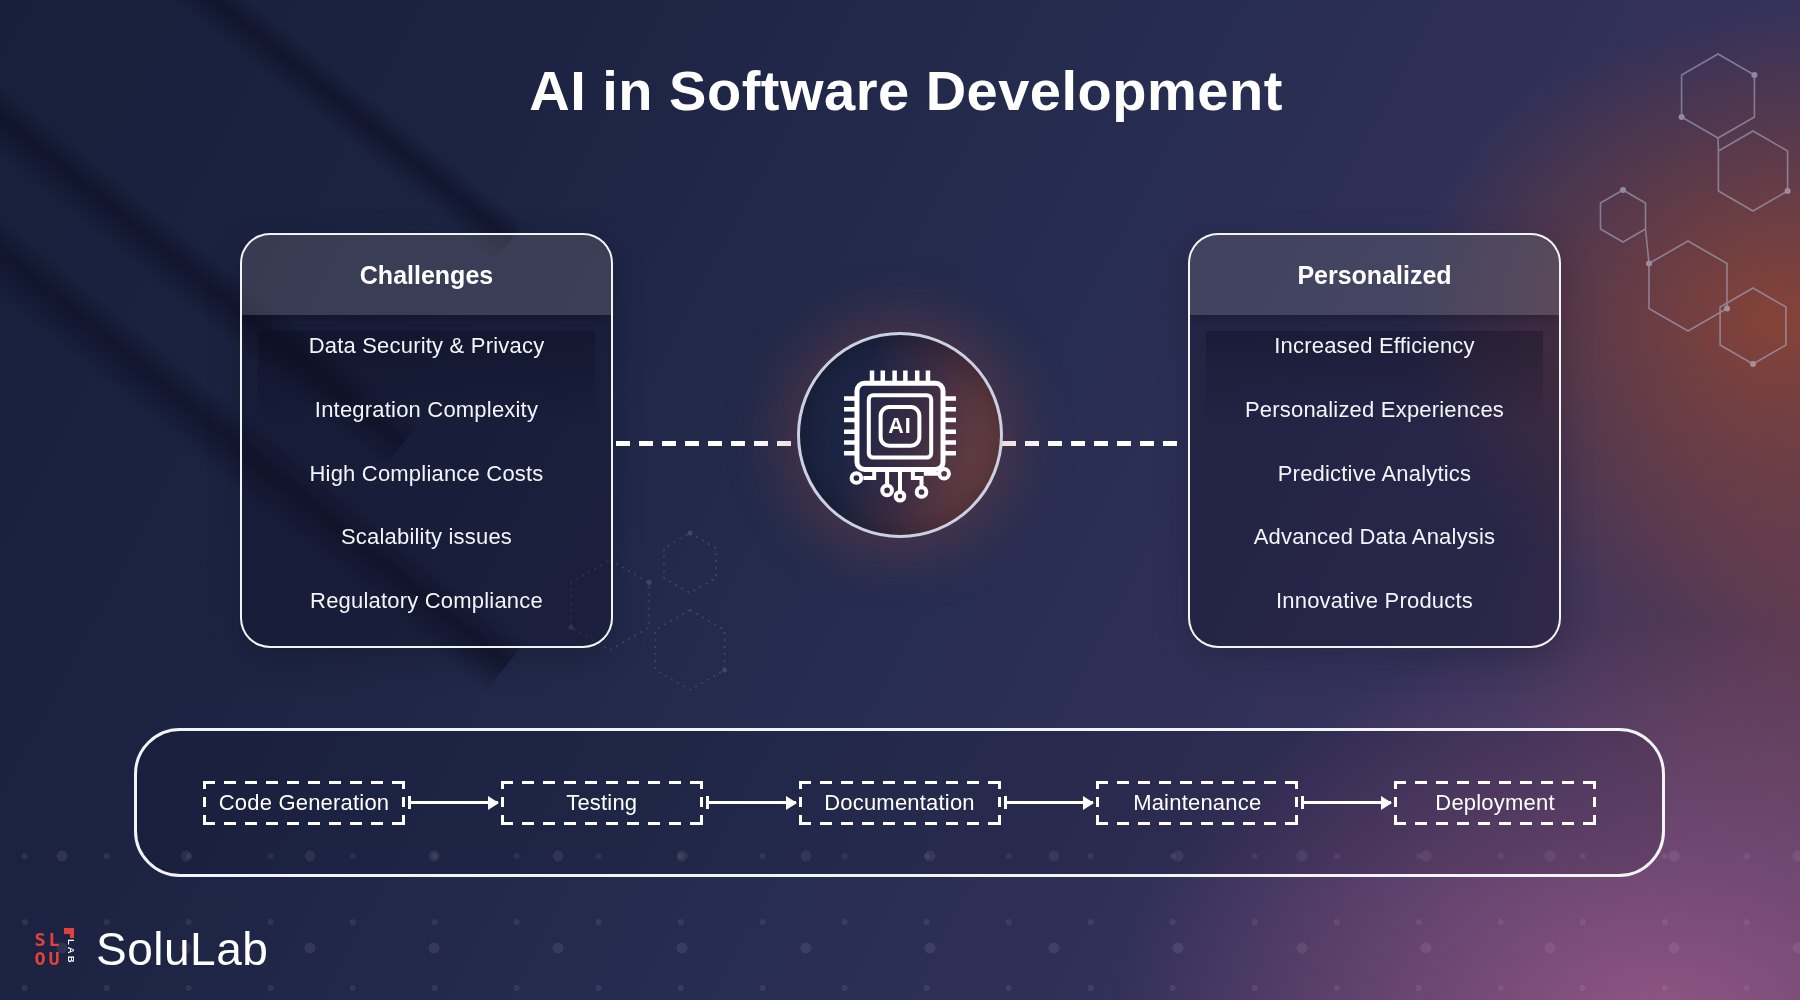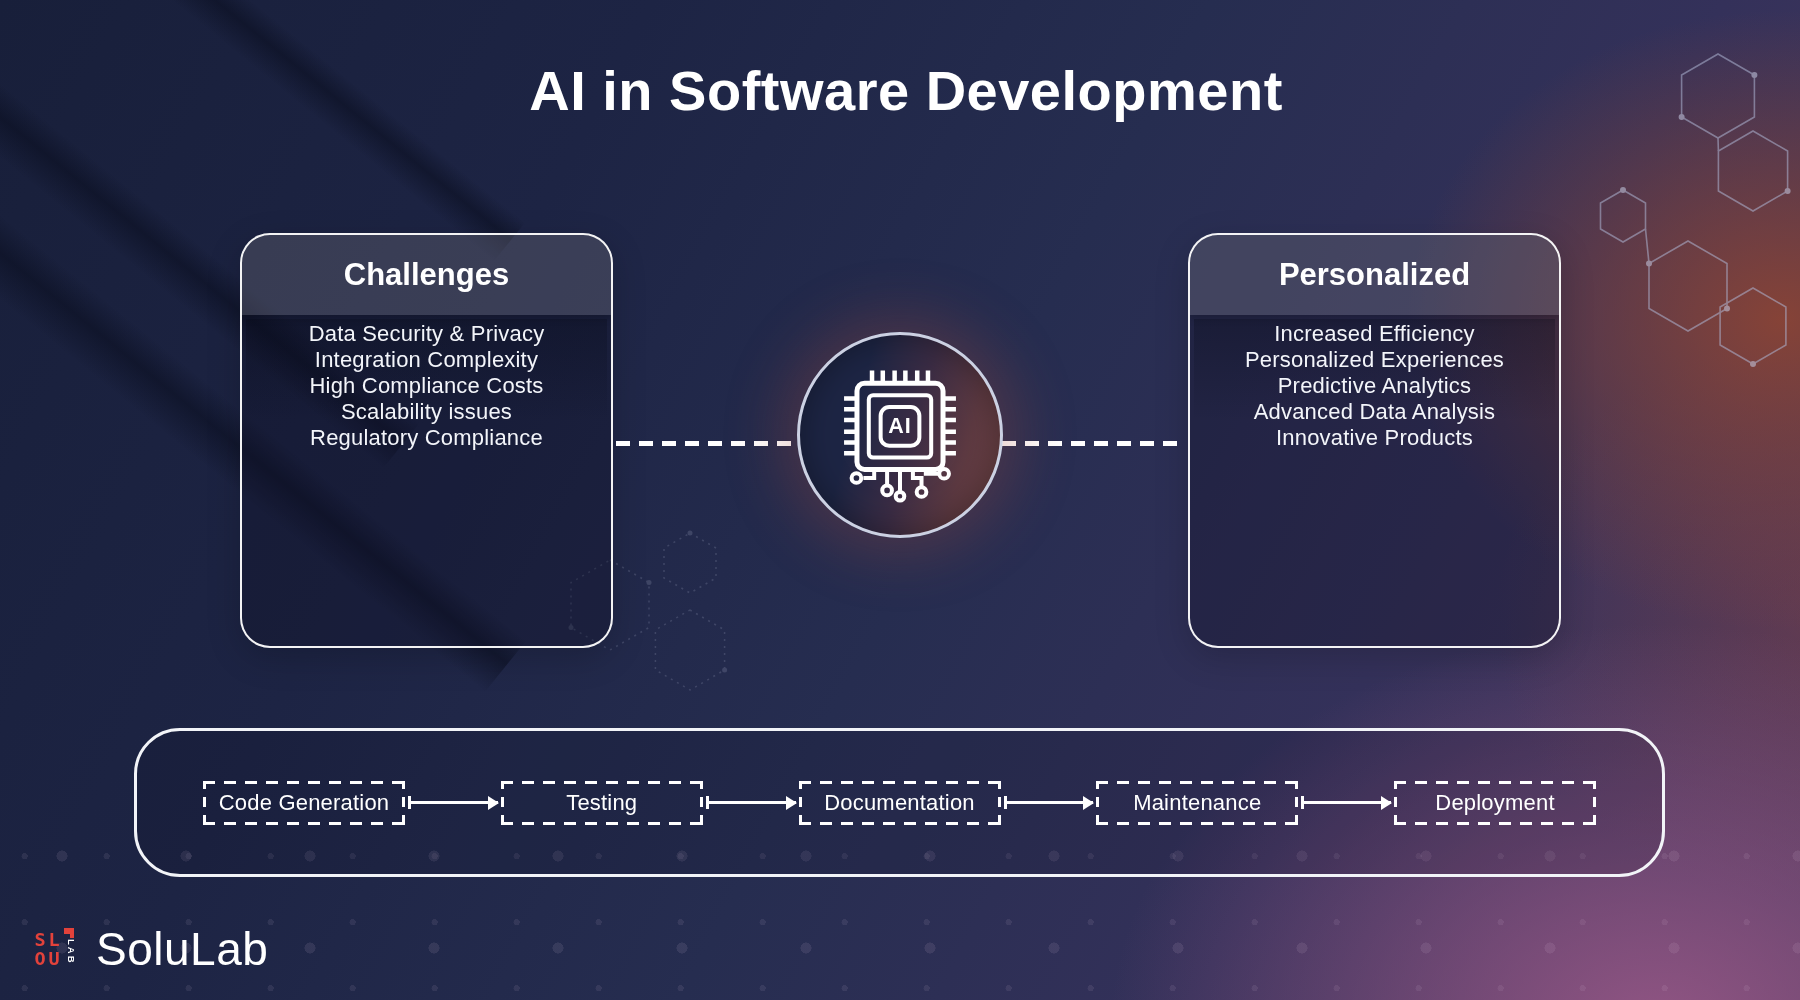--- a/index.html
+++ b/index.html
@@ -30,23 +30,23 @@
   .title{position:absolute;top:52px;left:0;width:100%;margin:6px;text-align:center;
     font-size:56px;font-weight:700;letter-spacing:.5px;color:#fff;}
   
   .card{position:absolute;top:233px;width:373px;height:415px;box-sizing:border-box;
     border:2.5px solid rgba(255,255,255,.95);border-radius:30px;
     background:rgba(13,13,32,.30);overflow:hidden;box-shadow:0 10px 34px rgba(0,0,0,.18);}
   .card--challenges{left:240px;}
   .card--opportunities{left:1188px;}
   .card__header{height:80px;display:flex;align-items:center;justify-content:center;
     background:rgba(255,255,255,.15);box-shadow:0 3px 8px rgba(0,0,0,.20);
-    font-size:31px;font-weight:700;color:#fff;}
-  .card__list{position:absolute;left:0;right:0;top:80px;bottom:0;margin:4px;padding:2px 8px 16px;
-    list-style:none;display:flex;flex-direction:column;justify-content:flex-start;
+    font-size:25px;font-weight:700;color:#fff;}
+  .card__list{position:absolute;left:0;right:0;top:80px;bottom:0;margin:16px;padding:2px 8px 16px;
+    list-style:none;display:flex;flex-direction:column;justify-content:space-between;
     background:linear-gradient(180deg,rgba(5,8,20,.28),rgba(5,8,20,0) 32%);}
   .card__item{text-align:center;font-size:22px;color:#f3f5fa;letter-spacing:.2px;}
   
   .connector{position:absolute;top:441px;height:5px;
     background:repeating-linear-gradient(90deg,#fff 0 14px,transparent 14px 23px);}
   .connector--left{left:616px;width:182px;}
   .connector--right{left:1002px;width:182px;}
   .center-circle{position:absolute;left:797px;top:332px;width:206px;height:206px;border-radius:50%;
     box-sizing:border-box;border:3px solid #ccd1e2;
     background:linear-gradient(105deg,#1d2544 30%,#3b2c44 55%,#5e3a42 78%,#6b4145 92%);

